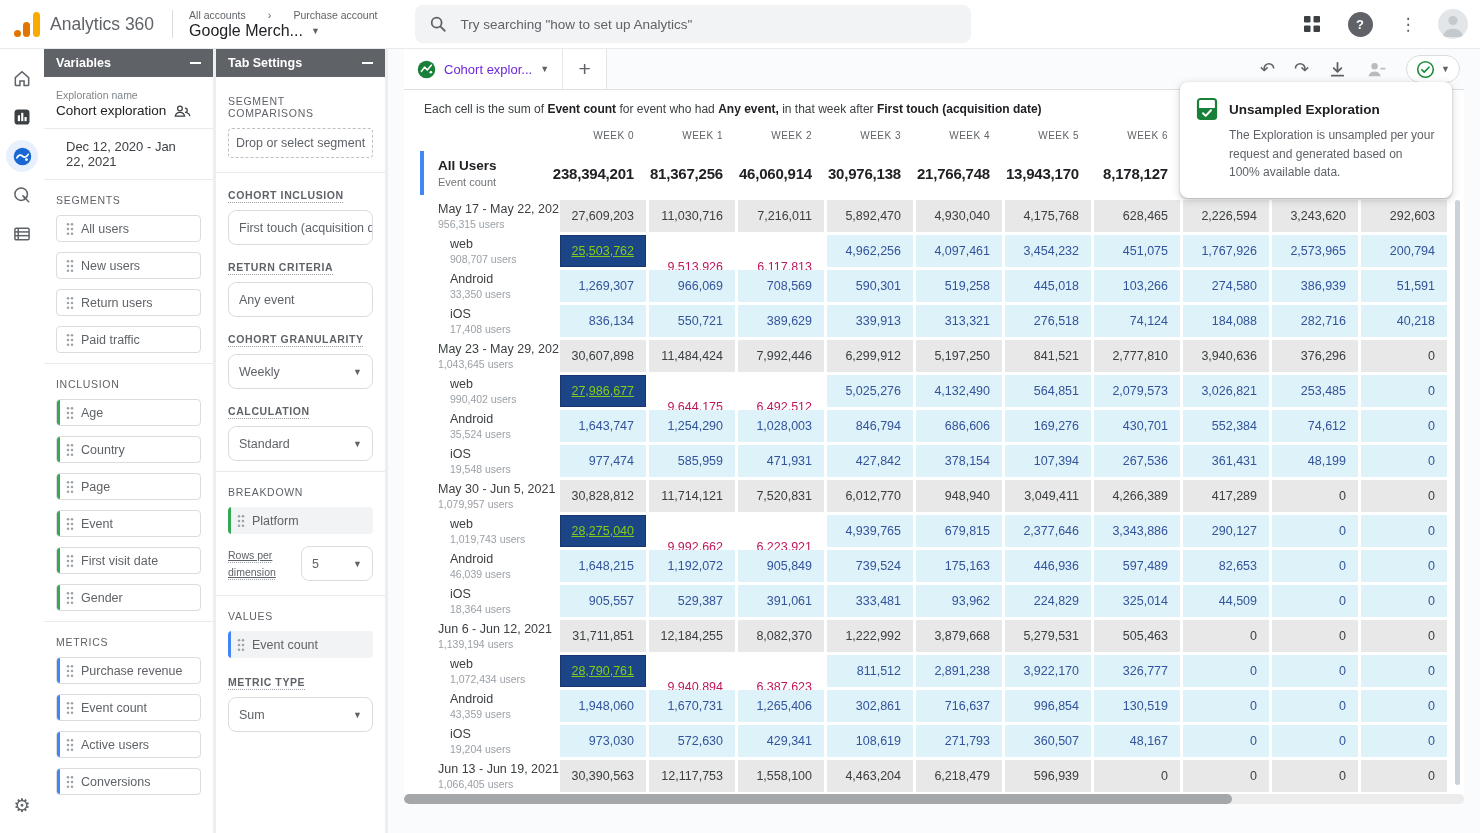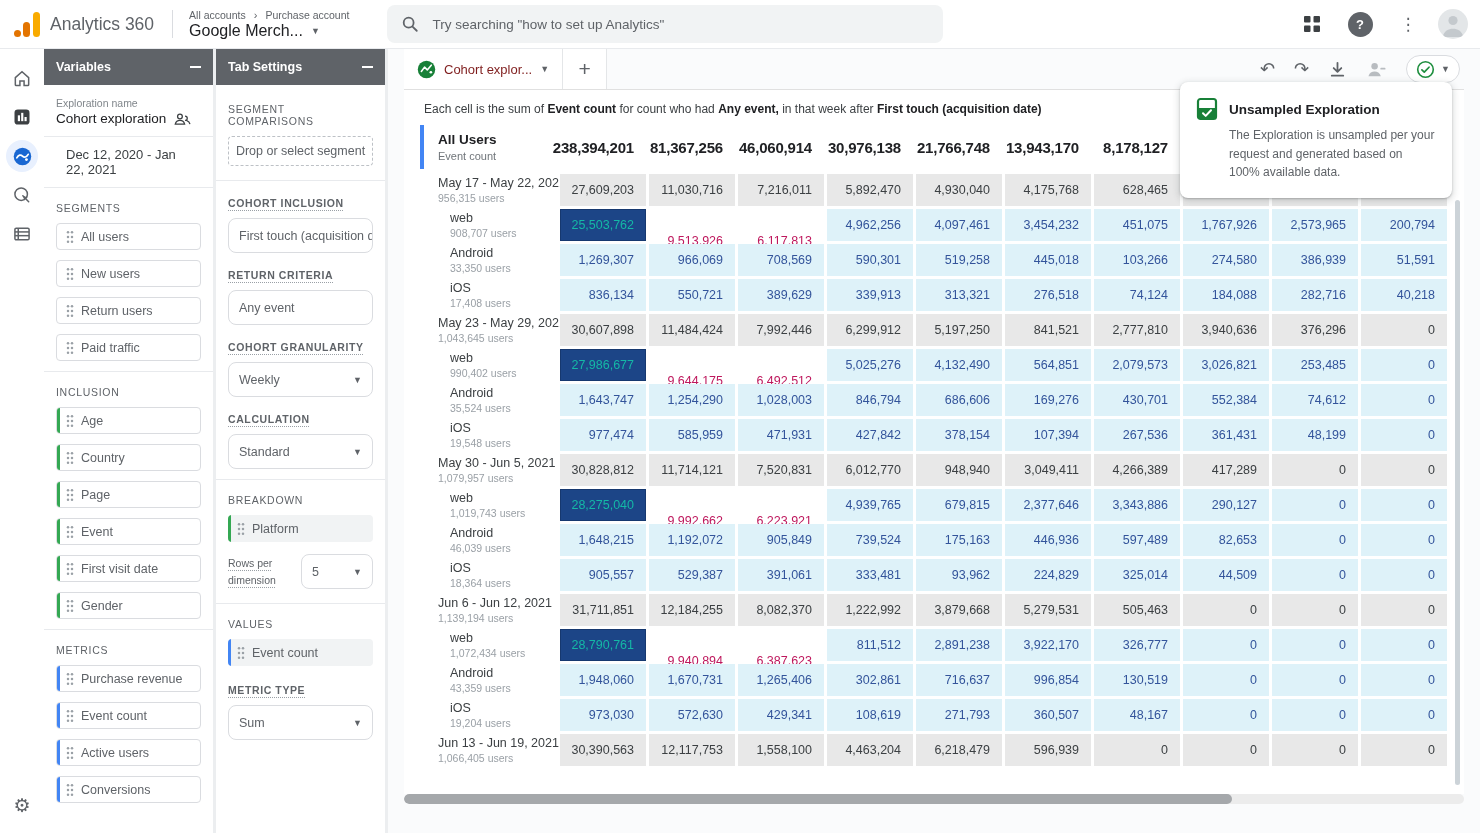--- a/index.html
+++ b/index.html
@@ -13,67 +13,67 @@
   
   .topbar { height:49px; display:flex; align-items:center; border-bottom:1px solid #e8eaed; background:#fff; }
   .logo { display:flex; align-items:center; gap:9px; padding:0 16px 0 14px; }
   .ga-mark { width:27px; height:25px; position:relative; }
   .ga-bar1 { position:absolute; right:1px; top:0; width:7px; height:25px; background:#f9ab00; border-radius:3.5px; }
   .ga-bar2 { position:absolute; left:9px; bottom:0; width:7px; height:15px; background:#e37400; border-radius:3.5px; }
   .ga-dot  { position:absolute; left:0; bottom:0; width:7px; height:7px; background:#e37400; border-radius:50%; }
   .brand { font-size:17.5px; color:#5f6368; white-space:nowrap; }
   .topbar-divider { width:1px; height:28px; background:#dadce0; margin:0 16px 0 2px; }
   .account { display:flex; flex-direction:column; justify-content:center; gap:1px; }
-  .crumbs { font-size:10.5px; color:#5f6368; display:flex; align-items:center; gap:8px; }
+  .crumbs { font-size:10.5px; color:#5f6368; display:flex; align-items:center; gap:22px; }
   .crumb-sep { font-size:11px; color:#5f6368; }
   .acct-name { font-size:16px; color:#202124; display:flex; align-items:center; gap:8px; }
   .caret { color:#5f6368; font-size:9px; }
   .search { margin-left:38px; width:556px; height:38px; background:#f1f3f4; border-radius:8px; display:flex; align-items:center; padding:0 14px; gap:13px; }
   .search-ph { font-size:13.5px; color:#5f6368; }
   .top-icons { margin-left:auto; display:flex; align-items:center; gap:12px; padding-right:12px; }
   .tb-icon { width:36px; height:36px; display:flex; align-items:center; justify-content:center; }
   .help-circle { width:25px; height:25px; border-radius:50%; background:#5f6368; color:#fff; font-size:13px; font-weight:bold; display:flex; align-items:center; justify-content:center; }
   .dots-v { font-size:17px; color:#5f6368; }
   .avatar { width:30px; height:30px; border-radius:50%; background:#e3e6e8; display:flex; align-items:flex-end; justify-content:center; overflow:hidden; }
 
   
   .app { display:flex; height:784px; }
   .rail { width:44px; background:#fff; display:flex; flex-direction:column; align-items:center; padding-top:13px; gap:7px; position:relative; }
   .rail-item { width:32px; height:32px; display:flex; align-items:center; justify-content:center; border-radius:16px; }
   .rail-item.active { background:#e8f0fe; }
   .rail-gear { position:absolute; bottom:16px; font-size:19px; color:#5f6368; }
 
   .panel { width:172px; background:#fff; border-right:3px solid #eceef0; display:flex; flex-direction:column; }
-  .panel-header { height:36px; background:#5f6368; color:#fff; display:flex; align-items:center; padding:0 12px; font-size:12.5px; font-weight:bold; flex:none; }
+  .panel-header { height:28px; background:#5f6368; color:#fff; display:flex; align-items:center; padding:0 12px; font-size:12.5px; font-weight:bold; flex:none; }
   .min-btn { margin-left:auto; width:11px; height:2px; background:#fff; }
   .panel-body { flex:1; overflow:hidden; padding-top:4px; }
   .name-label { font-size:10.5px; color:#80868b; margin:8px 12px 2px; }
   .name-value { font-size:13.5px; color:#202124; margin:0 12px 10px; display:flex; align-items:center; gap:8px; }
   .date-range { font-size:13px; color:#3c4043; margin:10px 22px; }
   .divider { height:1px; background:#e8eaed; margin:2px 0; flex:none; }
   .sec-label { font-size:10.5px; letter-spacing:.7px; color:#5f6368; margin:14px 12px 9px; }
   .dotted { text-decoration:underline dotted; text-decoration-color:#9aa0a6; text-underline-offset:3px; }
   .chip { margin:0 12px 10px; height:27px; border:1px solid #dadce0; border-radius:4px; background:#fff; display:flex; align-items:center; padding:0 7px; gap:7px; position:relative; overflow:hidden; }
   .chip-grey { background:#f1f3f4; border:none; }
   .chip-bar { position:absolute; left:0; top:0; bottom:0; width:3px; }
   .chip-label { font-size:12.5px; color:#5f6368; white-space:nowrap; overflow:hidden; }
   .drag { display:flex; align-items:center; margin-left:2px; }
   .drop-zone { margin:4px 12px 14px; height:30px; border:1px dashed #bdc1c6; border-radius:4px; display:flex; align-items:center; justify-content:center; font-size:12.5px; color:#5f6368; }
   .field-label { font-size:10.5px; letter-spacing:.6px; color:#5f6368; margin:16px 12px 9px;font-weight:bold; }
   .select-box { margin:0 12px 10px; height:35px; border:1px solid #dadce0; border-radius:8px; display:flex; align-items:center; padding:0 10px; font-size:12.5px; color:#5f6368; white-space:nowrap; overflow:hidden; }
   .select-box .caret { margin-left:auto; }
   .rpd-row { display:flex; align-items:center; justify-content:space-between; margin:12px 12px 14px; }
-  .rpd-label { font-size:10.5px; color:#5f6368; width:62px; line-height:1.6; }
+  .rpd-label { font-size:10.5px; color:#5f6368; width:62px; line-height:1.6;text-decoration:underline; }
   .rpd-select { width:72px; height:35px; border:1px solid #dadce0; border-radius:8px; display:flex; align-items:center; padding:0 10px; font-size:12.5px; color:#5f6368; }
 
   
   .main { flex:1; background:#fafbfc; position:relative; overflow:hidden; }
   .strip { height:40px; display:flex; align-items:stretch; margin:0 20px 0 16px; position:relative; }
   .tab { display:flex; align-items:center; gap:8px; background:#fff; padding:0 13px; border-right:1px solid #e4e6e8; }
-  .tab-label { font-size:13px; color:#7f1d1d; white-space:nowrap; }
+  .tab-label { font-size:13px; color:#6d28d9; white-space:nowrap; }
   .addtab { width:44px; background:#fff; border-right:1px solid #e4e6e8; display:flex; align-items:center; justify-content:center; font-size:21px; color:#5f6368; font-weight:300; }
   .toolbar { position:absolute; right:0; top:0; height:40px; display:flex; align-items:center; gap:19px; }
   .tool { color:#5f6368; font-size:18px; line-height:1; display:flex; align-items:center; }
   .check-pill { height:28px; border:1px solid #dadce0; border-radius:14px; display:flex; align-items:center; padding:0 9px; gap:6px; background:#fff; }
 
   .canvas { margin-left:16px; width:1060px; height:705px; background:#fff; border-top:1px solid #e0e0e0; position:relative; overflow:hidden; }
   .desc { padding:12px 0 9px 20px; font-size:12px; color:#3c4043; white-space:nowrap; }
   .desc b { color:#202124; }
   .tbl { padding-left:16px; }
   .thead { display:flex; height:20px; margin-bottom:6px; align-items:center; }
@@ -87,21 +87,21 @@
   .row-all { height:44px; margin-bottom:5px; }
   .row-all .label-cell { border-left:4px solid #4285f4; padding-left:14px; }
   .row-all .lbl-main { font-size:13.5px; font-weight:bold; color:#202124; }
   .row-all .lbl-sub { font-size:11px; color:#70757a; }
   .row-all .cell { font-size:15px; color:#202124; font-weight:bold; letter-spacing:-.2px; }
   .row-platform .label-cell { padding-left:30px; }
   .c-none { background:transparent; }
   .c-grey { background:#e8e8e8; color:#3c4043; }
   .c-light { background:#def2f9; color:#33549b; }
   .c-mid { background:#8bd0e8; color:#be185d;margin-top:32px; }
-  .c-dark { background:#1c4587; color:#14b8a6; box-shadow:inset 0 0 0 1px #16386f; }
+  .c-dark { background:#1c4587; color:#84cc16; box-shadow:inset 0 0 0 1px #16386f;text-decoration:underline; }
 
   .vscroll { position:absolute; right:4px; top:110px; width:5px; height:585px; background:#ccd3d8; border-radius:3px; }
   .hscroll { position:absolute; left:16px; top:745px; width:1060px; height:10px; background:#ececec; border-radius:5px; overflow:hidden; }
   .hthumb { width:828px; height:10px; background:#a5a8ab; border-radius:5px; }
 
   .tooltip { position:absolute; left:792px; top:33px; width:272px; background:#fff; border-radius:8px;
     box-shadow:0 1px 2px rgba(60,64,67,.3), 0 2px 6px 2px rgba(60,64,67,.15); padding:15px 16px 16px; z-index:30; }
   .tt-head { display:flex; align-items:center; gap:11px; margin-bottom:5px; }
   .tt-title { font-size:13.5px; font-weight:bold; color:#202124; }
   .tt-body { font-size:12px; color:#5f6368; line-height:1.55; margin-left:33px; }
@@ -564,22 +564,35 @@
           <svg width="19" height="19" viewBox="0 0 20 20">
               <circle cx="10" cy="10" r="8.2" fill="none" stroke="#1e8e3e" stroke-width="1.7"></circle>
               <path d="M6.2 10.3l2.5 2.5 5-5.2" fill="none" stroke="#1e8e3e" stroke-width="1.8" stroke-linecap="round" stroke-linejoin="round"></path>
             </svg>
           <span class="caret">▼</span>
         </span>
       </div>
     </div>
 
     <div class="canvas">
-      <div class="desc" id="desc"><span>Each cell is the sum of </span><b>Event count</b><span> for count who had </span><b>Any event,</b><span> in that week after </span><b>First touch (acquisition date)</b></div>
+      <div class="desc" id="desc"><span>Each cell is the sum of </span><b>Event count</b><span> for event who had </span><b>Any event,</b><span> in that week after </span><b>First touch (acquisition date)</b></div>
       <div class="tbl">
+        <div class="thead" id="weeks">
+            <div class="th-spacer"></div>
+            <div class="th">WEEK 0</div>
+            <div class="th">WEEK 1</div>
+            <div class="th">WEEK 2</div>
+            <div class="th">WEEK 3</div>
+            <div class="th">WEEK 4</div>
+            <div class="th">WEEK 5</div>
+            <div class="th">WEEK 6</div>
+            <div class="th">WEEK 7</div>
+            <div class="th">WEEK 8</div>
+            <div class="th">WEEK 9</div>
+          </div>
         <div id="rows">
             <div class="row row-all">
               <div class="label-cell">
                 <span class="lbl-main">All Users</span>
                 <span class="lbl-sub">Event count</span>
               </div>
               <div class="cell c-none">238,394,201</div>
               <div class="cell c-none">81,367,256</div>
               <div class="cell c-none">46,060,914</div>
               <div class="cell c-none">30,976,138</div>

